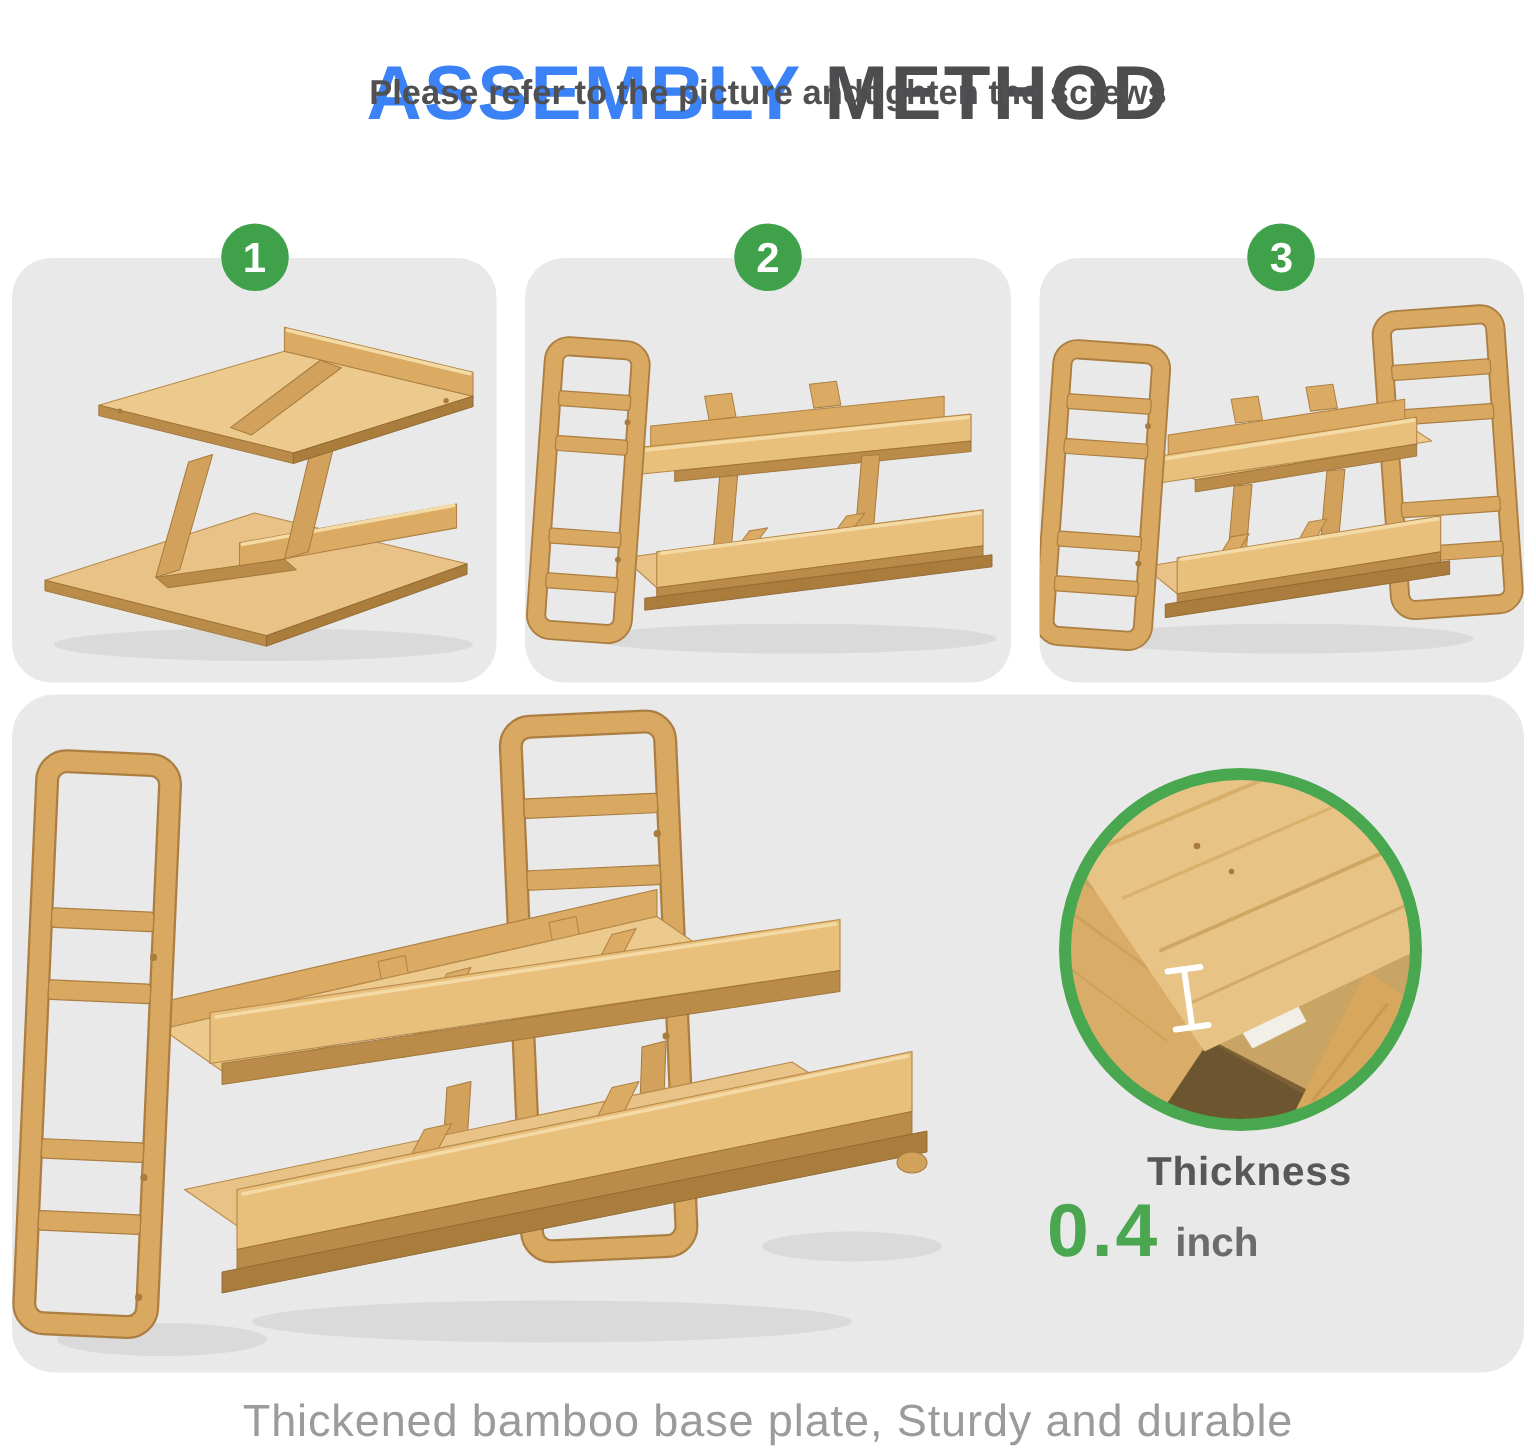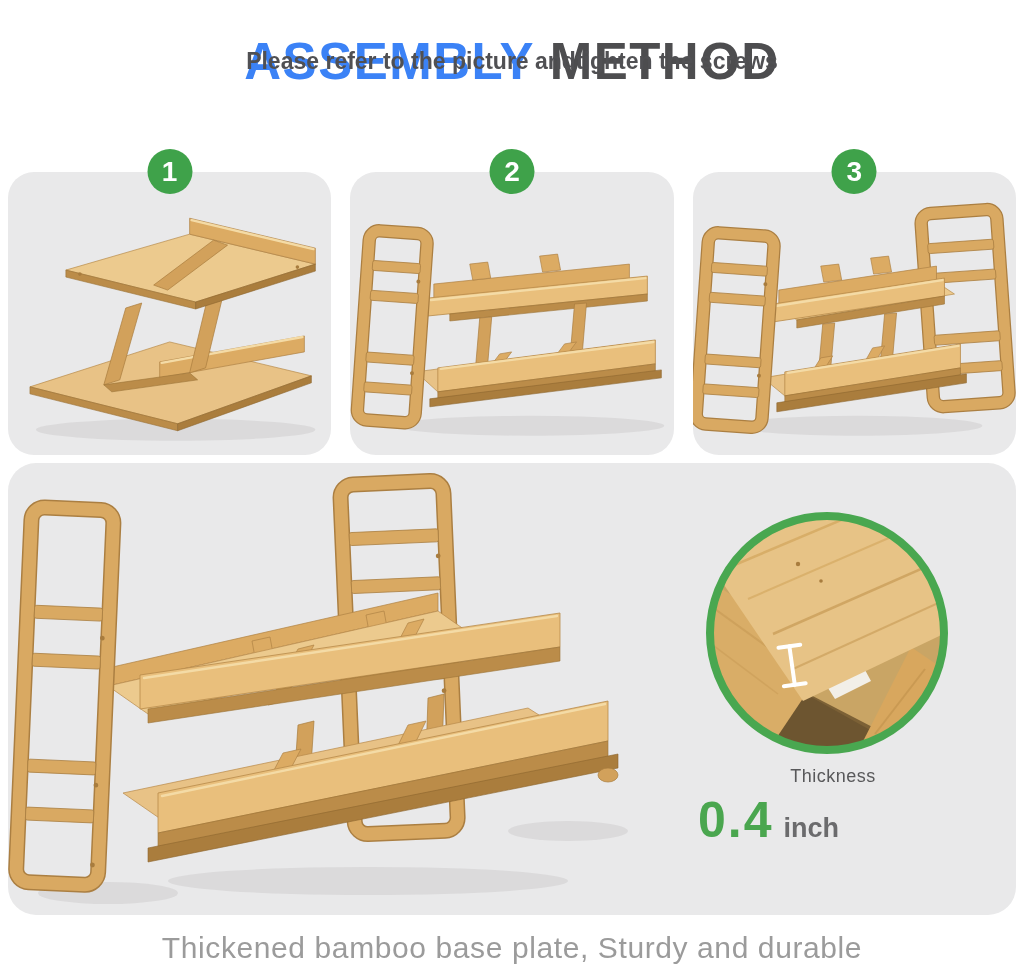--- a/index.html
+++ b/index.html
@@ -34,21 +34,21 @@
   .photo-card svg{display:block;width:100%;height:100%;}
   
   .main-card{
     position:absolute;left:8px;top:463px;width:1008px;height:452px;
     background:#e9e9ea;border-radius:28px;overflow:hidden;
   }
   .main-art{position:absolute;left:0;top:0;}
   .inset-circle{position:absolute;left:695px;top:46px;width:248px;height:248px;}
   .detail-label{
     position:absolute;left:690px;top:303px;width:270px;text-align:center;
-    font-size:18px;font-weight:normal;color:#58585a;letter-spacing:0.5px;
+    font-size:27px;font-weight:bold;color:#58585a;letter-spacing:0.5px;
   }
   .detail-value{
     position:absolute;left:690px;top:328px;width:270px;text-align:left;white-space:nowrap;
   }
   .detail-value .num{
     font-size:50px;font-weight:bold;color:#4aa64f;letter-spacing:2px;
   }
   .detail-value .unit{
     font-size:27px;font-weight:bold;color:#6b6b6d;margin-left:10px;
   }

